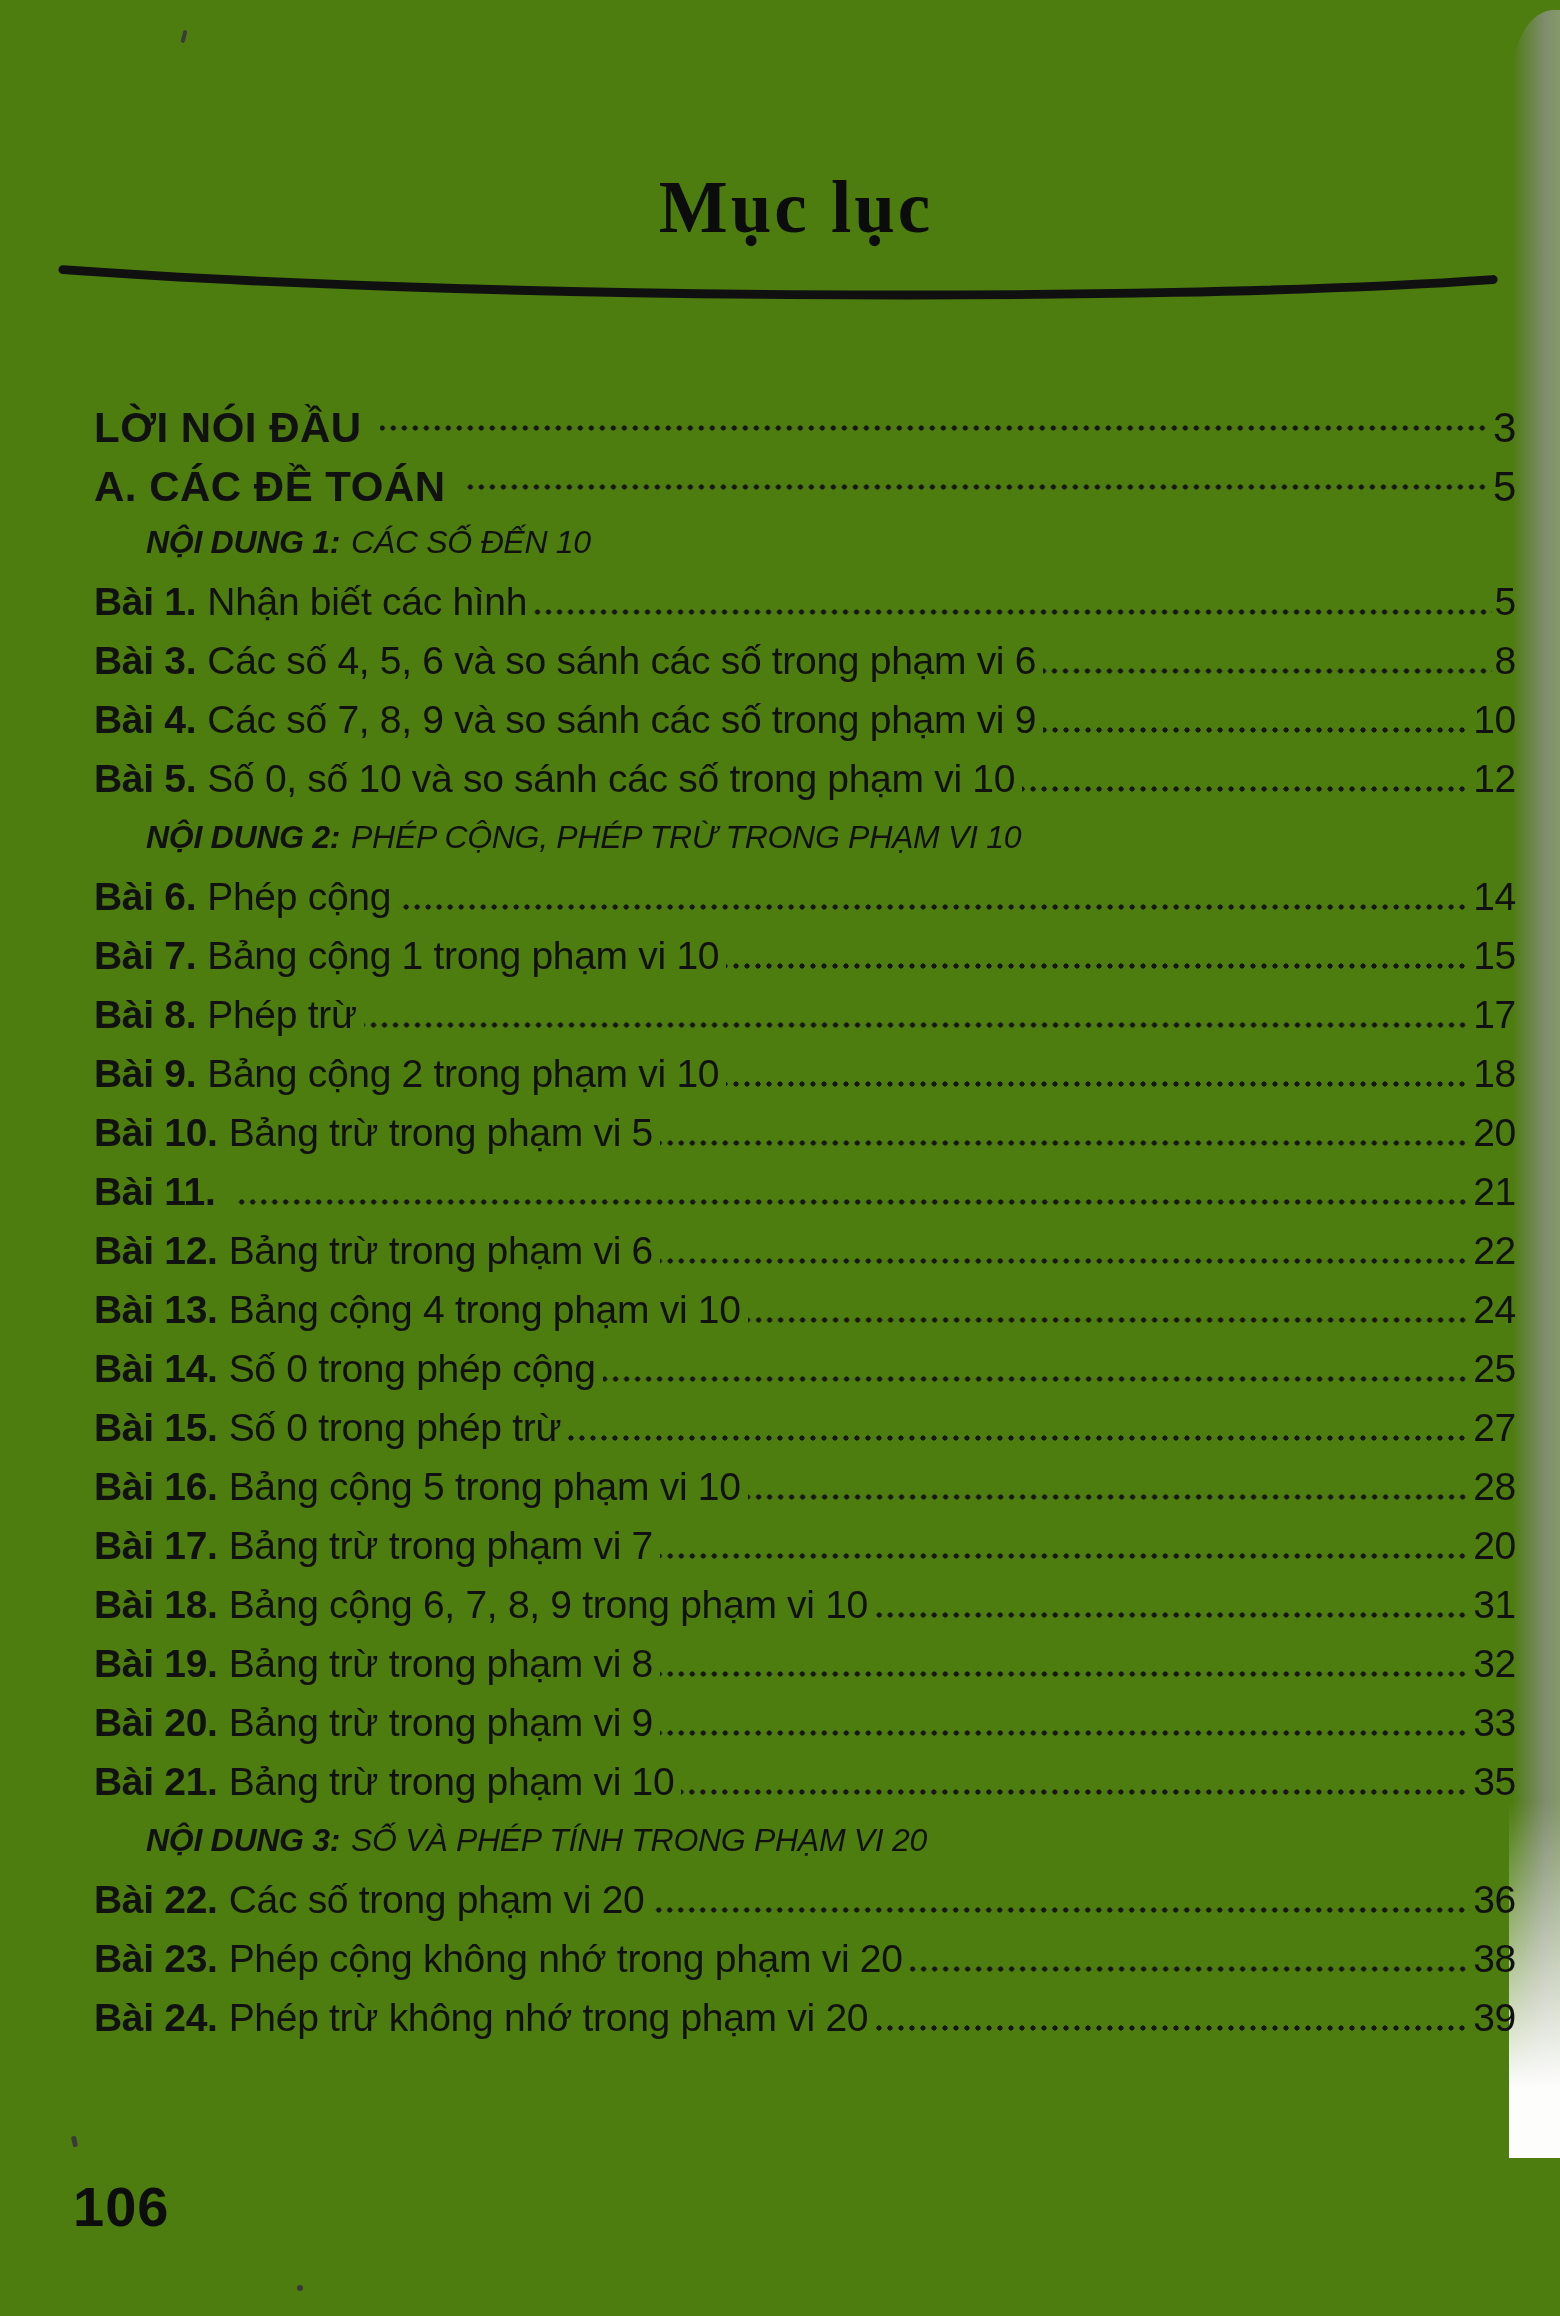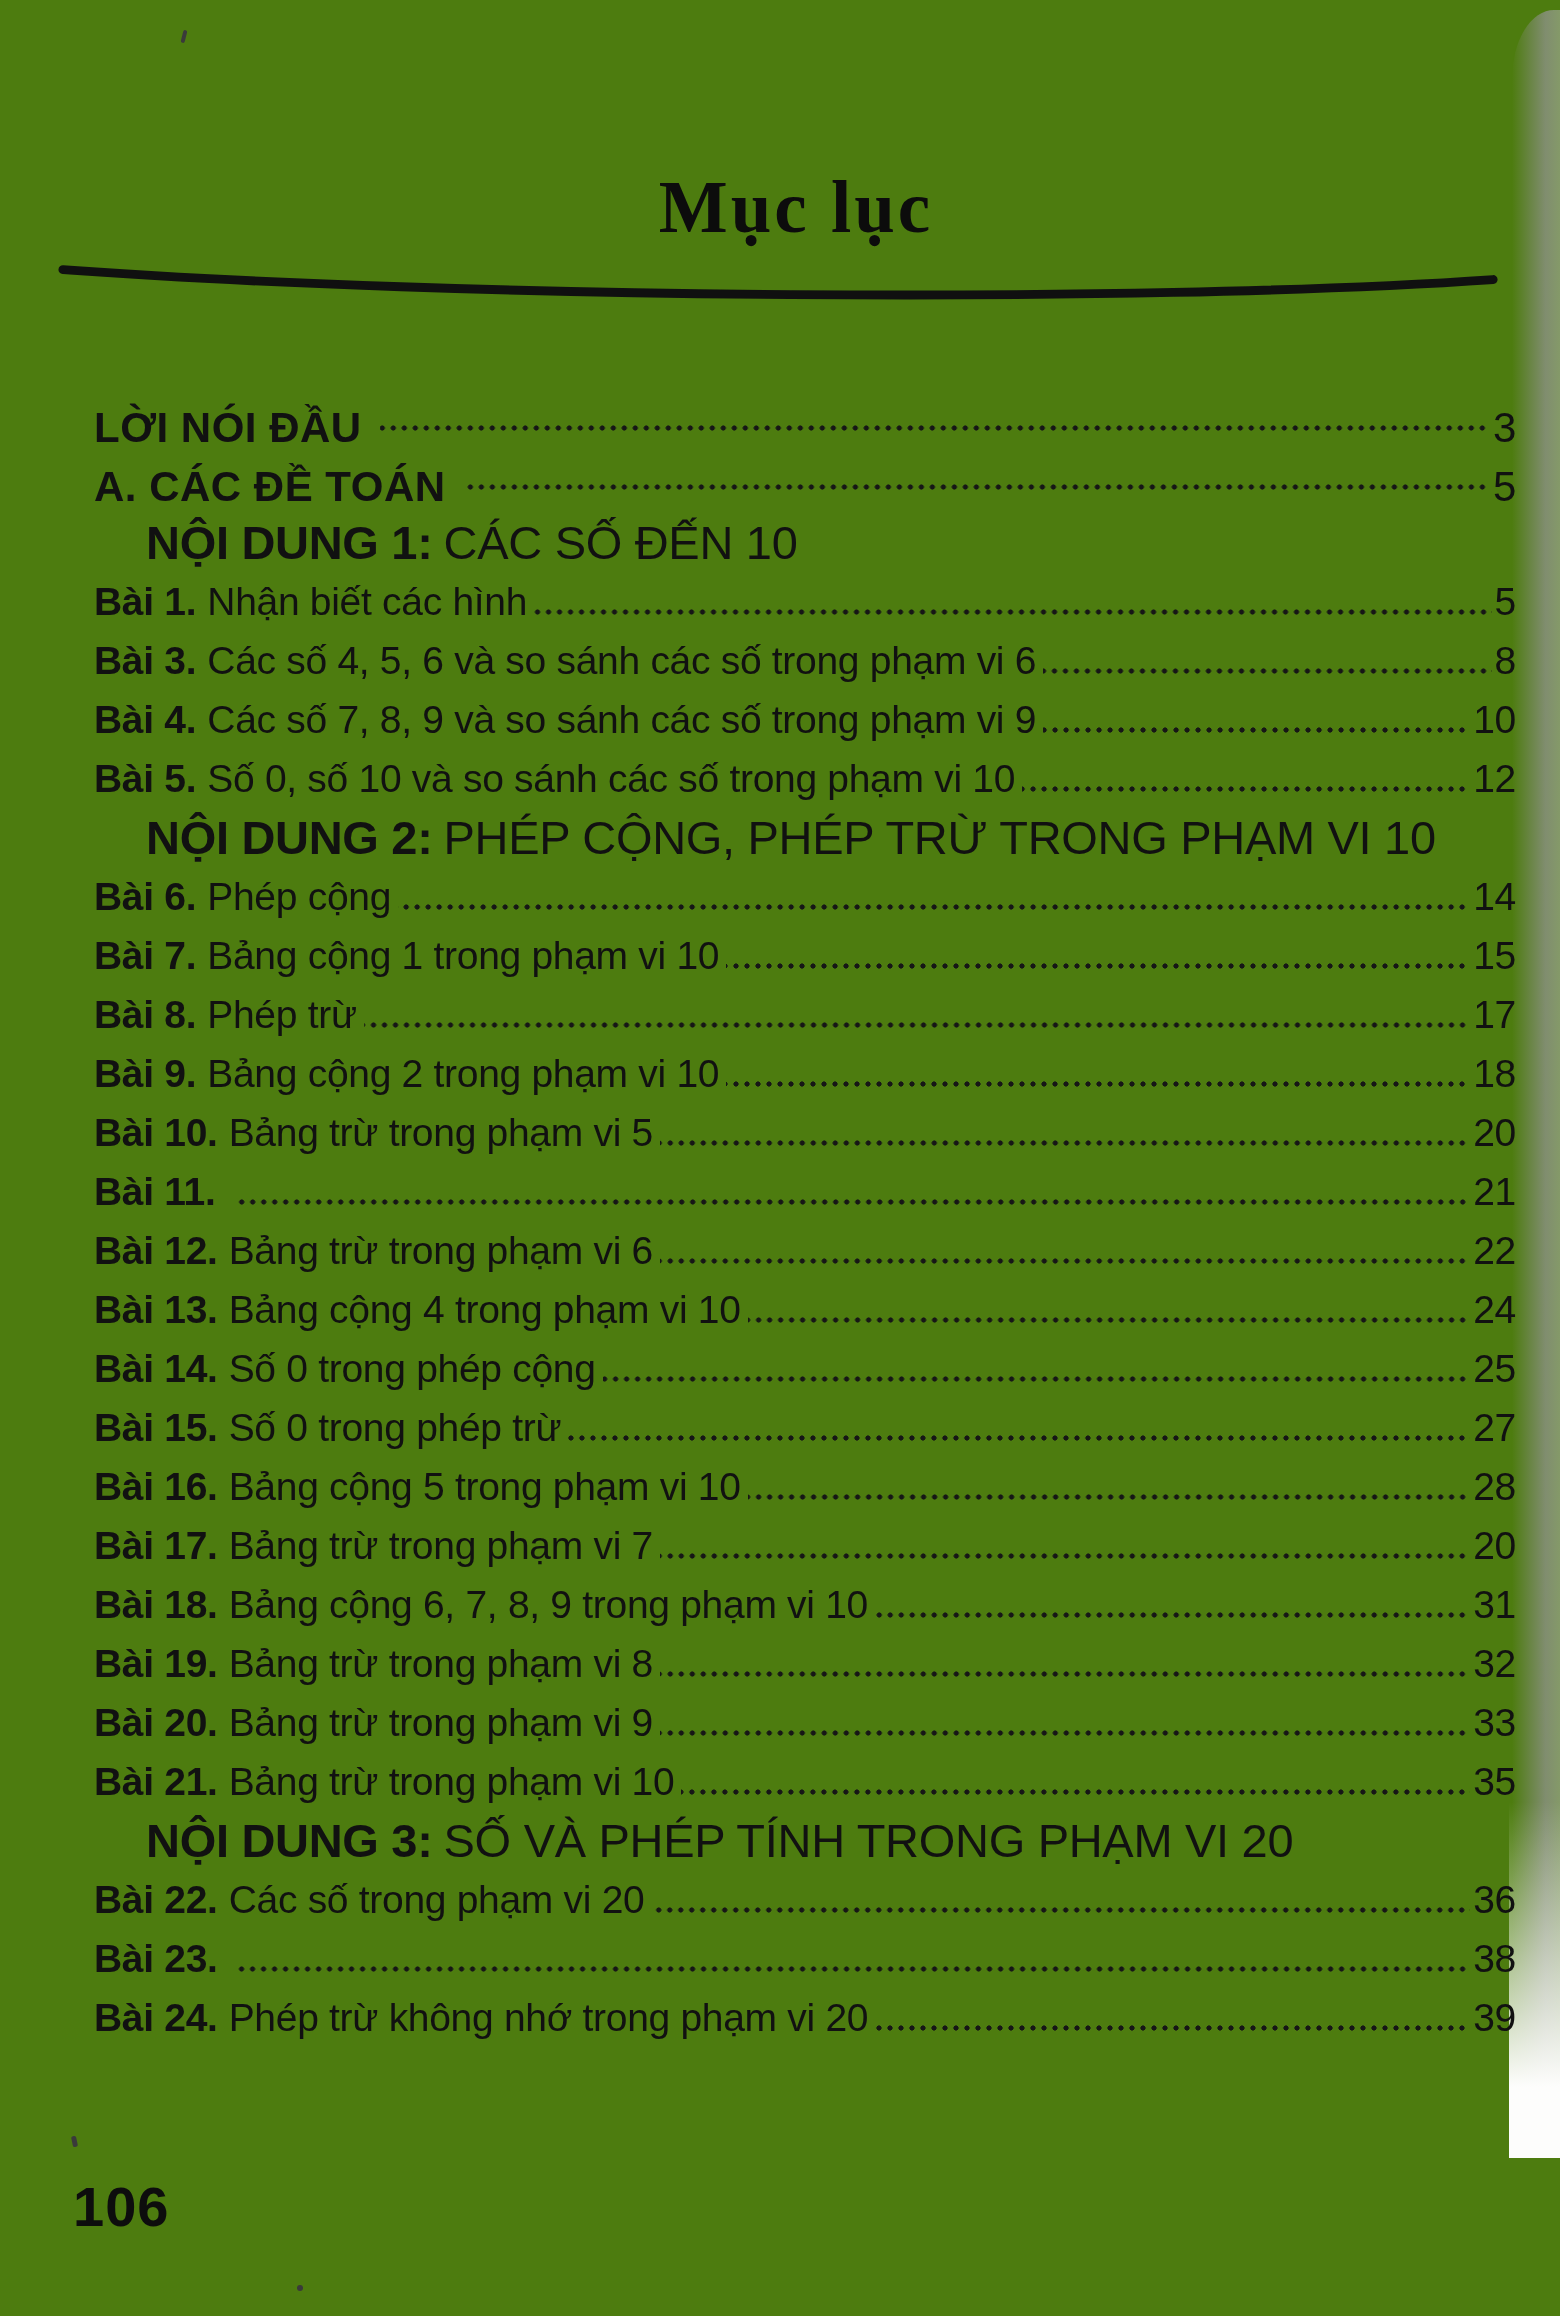--- a/index.html
+++ b/index.html
@@ -69,21 +69,21 @@
   .row {
     display: flex;
     align-items: baseline;
     height: 59px;
     font-size: 39px;
     line-height: 53px;
     letter-spacing: -0.3px;
     white-space: nowrap;
   }
   .row.chapter { font-size: 42px; align-items: center; }
-  .row.section { margin-left: 52px; font-size: 47px; }
+  .row.section { margin-left: 52px; font-size: 32px; font-style: italic; }
   .row.lesson  { }
 
   .prefix { font-weight: bold; margin-right: 11px; }
   .row.chapter .prefix { letter-spacing: 0.5px; }
 
   .leader {
     flex: 1 1 auto;
     height: 6px;
     min-width: 24px;
     margin: 0 3px 0 7px;
@@ -275,20 +275,21 @@
 
   </div>
       <div class="row lesson">
     <span class="prefix">Bài 22.</span>
     <span class="text">Các số trong phạm vi 20</span>
     <span class="leader"></span>
     <span class="pagenum">36</span>
   </div>
       <div class="row lesson">
     <span class="prefix">Bài 23.</span>
+    <span class="text">Phép cộng không nhớ trong phạm vi 20</span>
     <span class="leader"></span>
     <span class="pagenum">38</span>
   </div>
       <div class="row lesson">
     <span class="prefix">Bài 24.</span>
     <span class="text">Phép trừ không nhớ trong phạm vi 20</span>
     <span class="leader"></span>
     <span class="pagenum">39</span>
   </div>
     </div>

